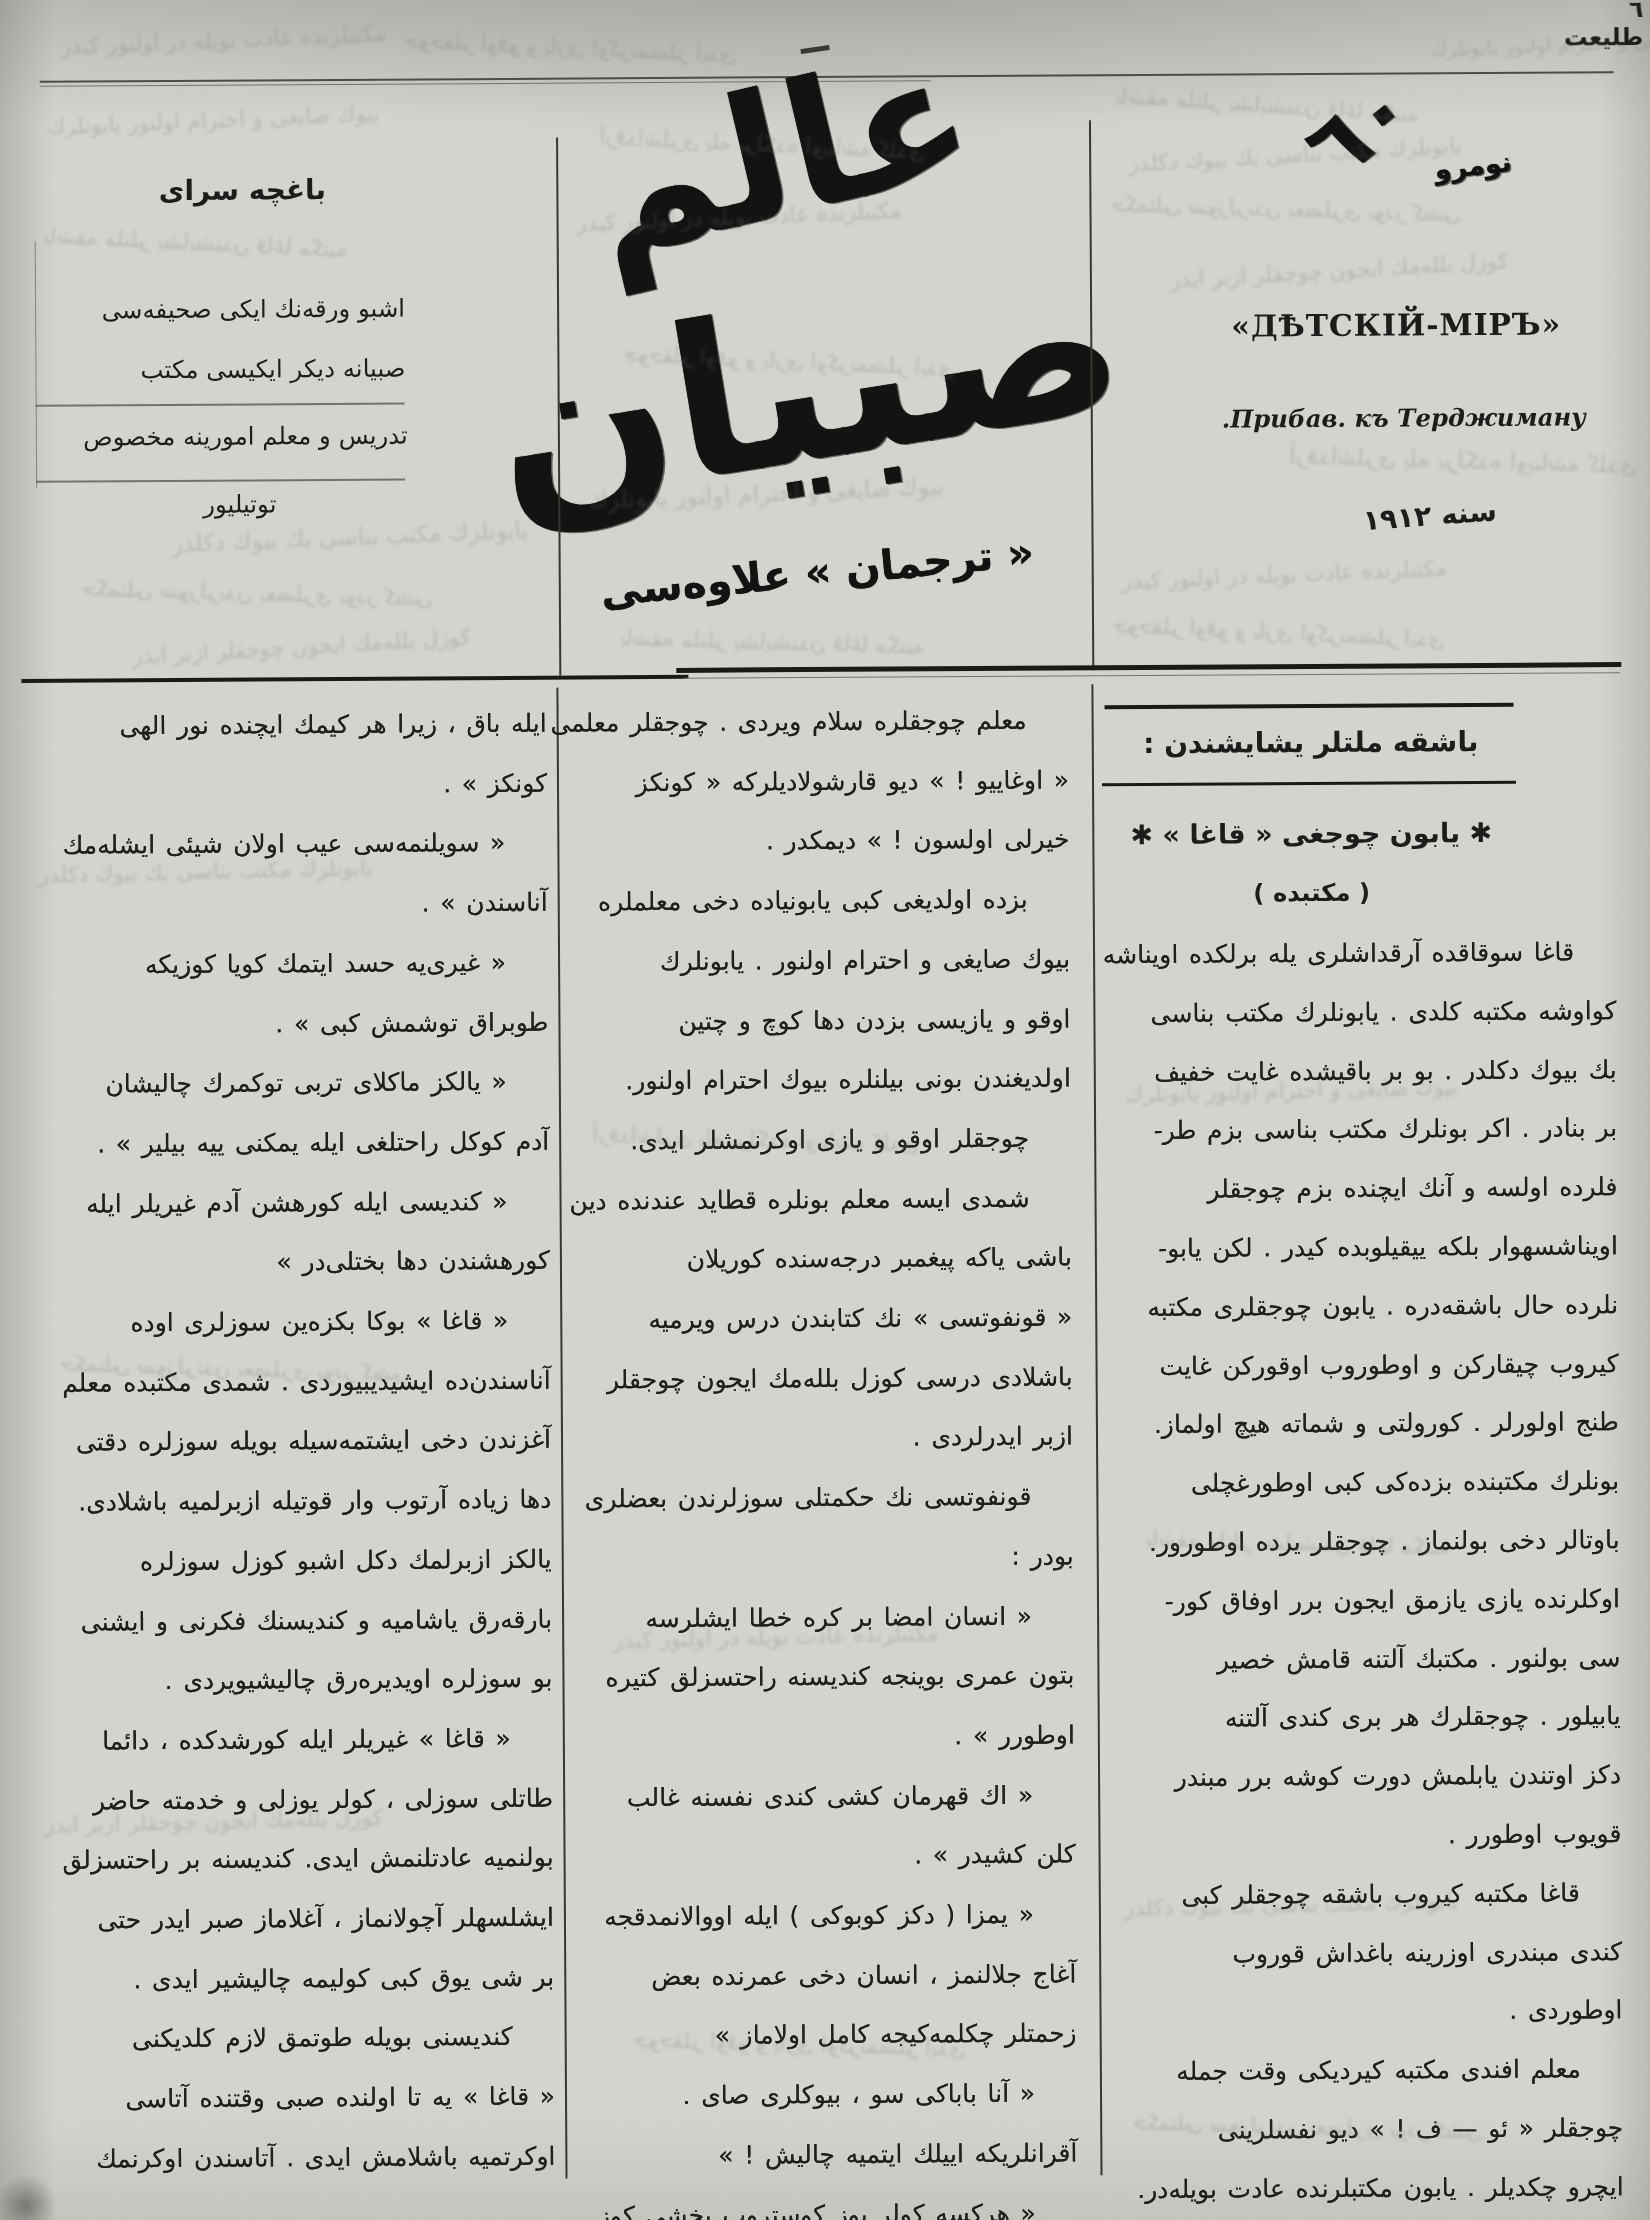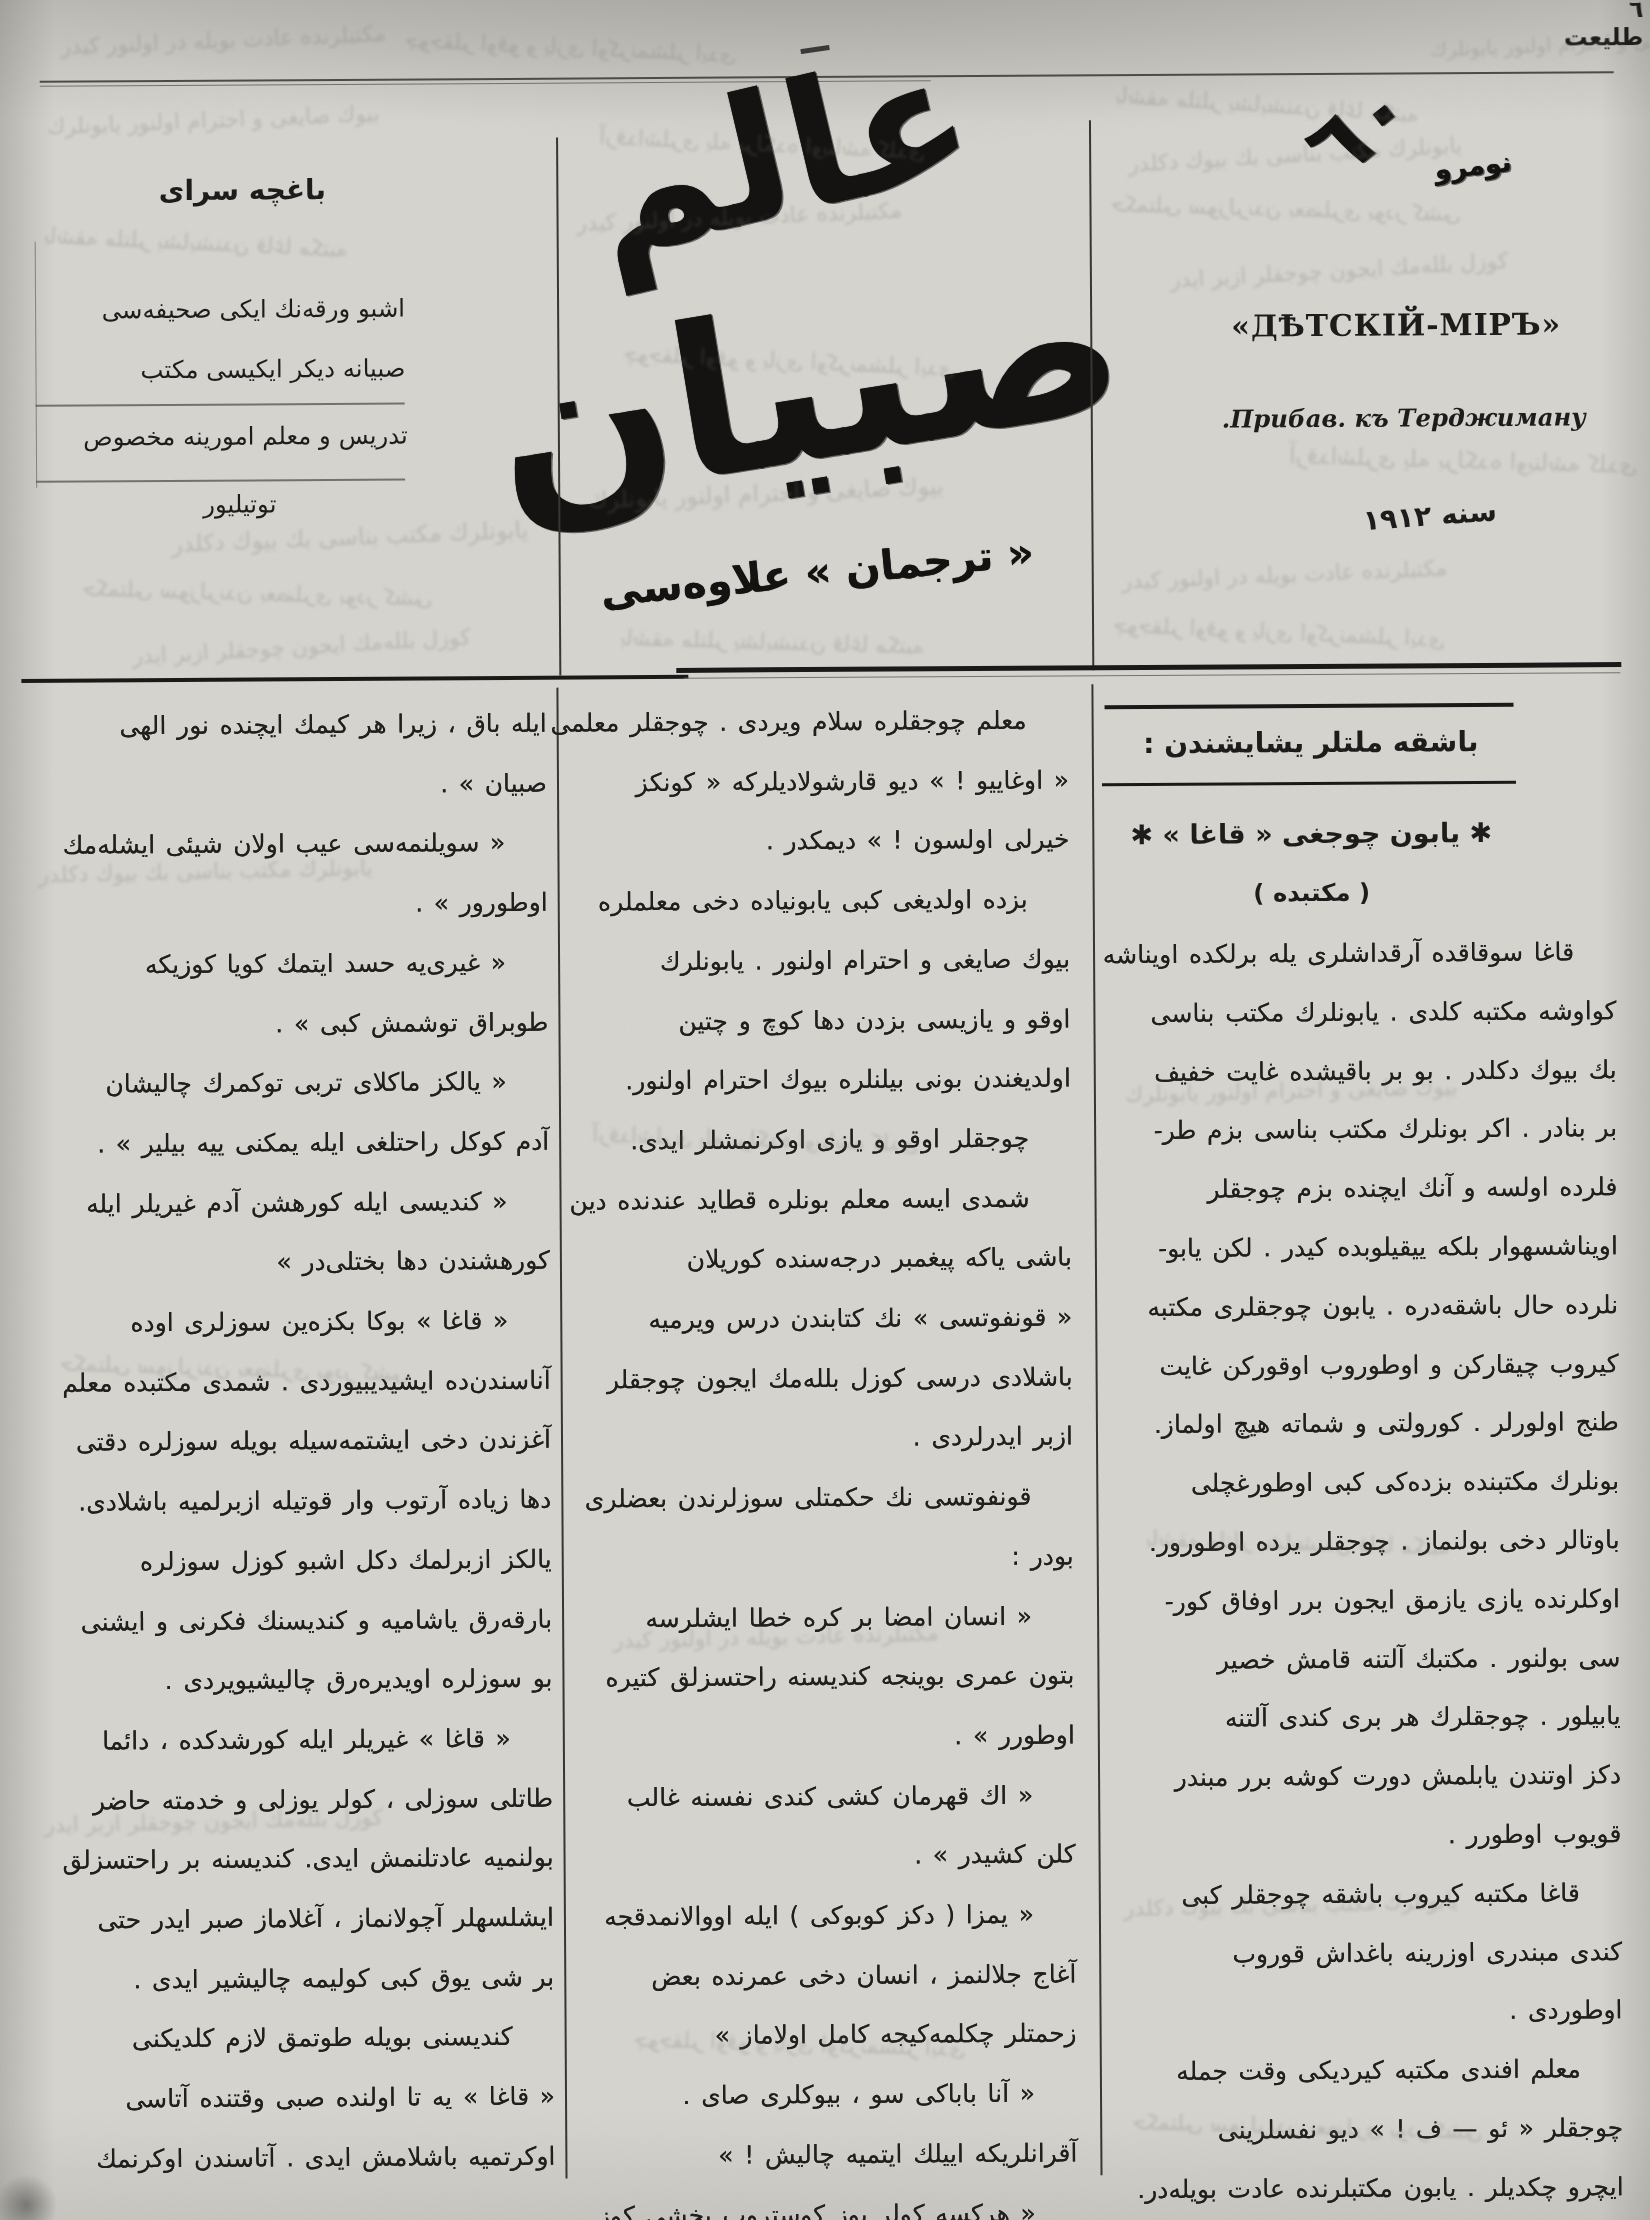--- a/index.html
+++ b/index.html
@@ -83,23 +83,23 @@
     <div class="vline" style="left:1095px; top:686px; height:1491px;"></div>
 
     <div class="rule" style="left:1108px; top:707px; width:409px; height:3.6px;"></div>
     <div class="abs ar box-heading" style="left:1108px; top:729px; width:412px; text-align:center; font-size:28px;">باشقه ملتلر يشايشندن :</div>
     <div class="rule" style="left:1105px; top:785px; width:414px; height:2.7px;"></div>
     <div class="abs ar box-heading" style="left:1108px; top:821px; width:412px; text-align:center; font-size:27px;">✱ يابون چوجغى « قاغا » ✱</div>
     <div class="abs ar" style="left:1108px; top:881px; width:412px; text-align:center; font-size:24.4px; font-weight:bold;">( مكتبده )</div>
 
     <div class="abs" id="col-left" style="left:25px;   top:706px;  width:525px;">
         <div class="line" style="top: 0px;">ايله باق ، زيرا هر كيمك ايچنده نور الهى</div>
-        <div class="line" style="top: 60px;">صبيان » .</div>
+        <div class="line" style="top: 60px;">كونكز » .</div>
         <div class="line indent" style="top: 119px;">« سويلنمه‌سى عيب اولان شيئى ايشله‌مك</div>
-        <div class="line" style="top: 179px;">اوطورور » .</div>
+        <div class="line" style="top: 179px;">آناسندن » .</div>
         <div class="line indent" style="top: 239px;">« غيرى‌يه حسد ايتمك كويا كوزيكه</div>
         <div class="line" style="top: 299px;">طوبراق توشمش كبى » .</div>
         <div class="line indent" style="top: 358px;">« يالكز ماكلاى تربى توكمرك چاليشان</div>
         <div class="line" style="top: 418px;">آدم كوكل راحتلغى ايله يمكنى ييه بيلير » .</div>
         <div class="line indent" style="top: 478px;">« كنديسى ايله كورهشن آدم غيريلر ايله</div>
         <div class="line" style="top: 537px;">كورهشندن دها بختلى‌در »</div>
         <div class="line indent" style="top: 597px;">« قاغا » بوكا بكزه‌ين سوزلرى اوده</div>
         <div class="line" style="top: 657px;">آناسندن‌ده ايشيديبيوردى . شمدى مكتبده معلم</div>
         <div class="line" style="top: 716px;">آغزندن دخى ايشتمه‌سيله بويله سوزلره دقتى</div>
         <div class="line" style="top: 776px;">دها زياده آرتوب وار قوتيله ازبرلميه باشلادى.</div>

